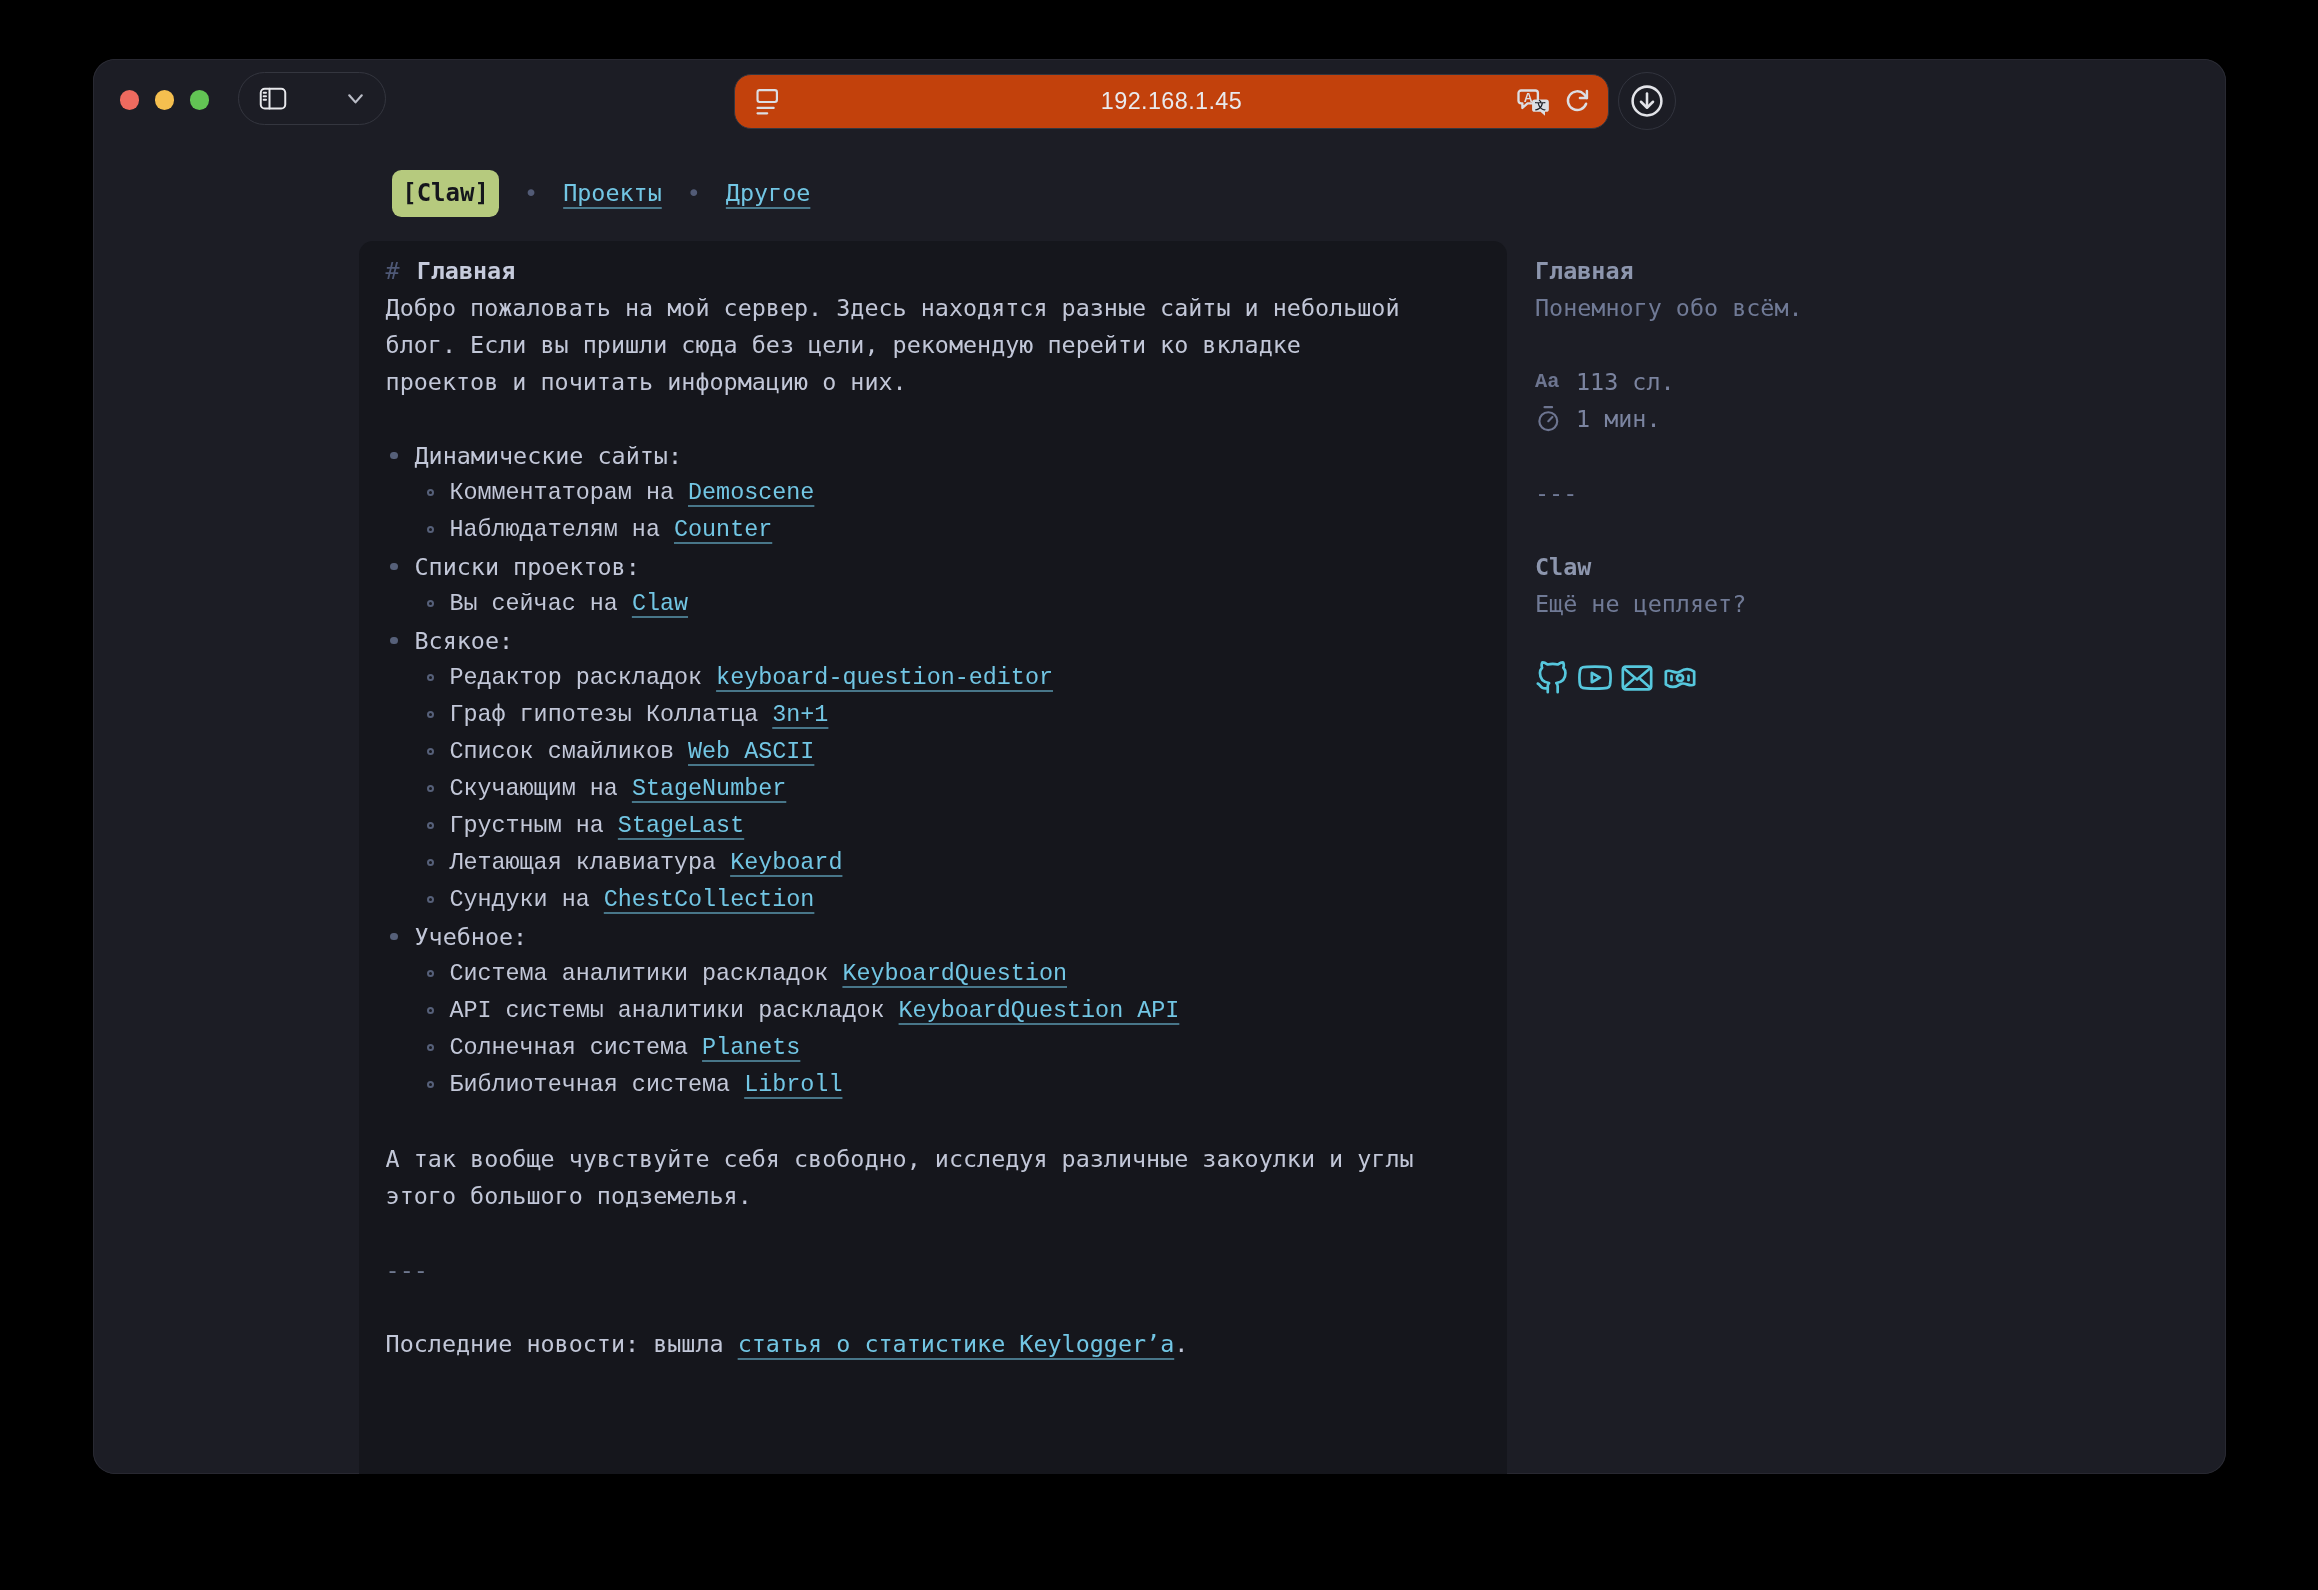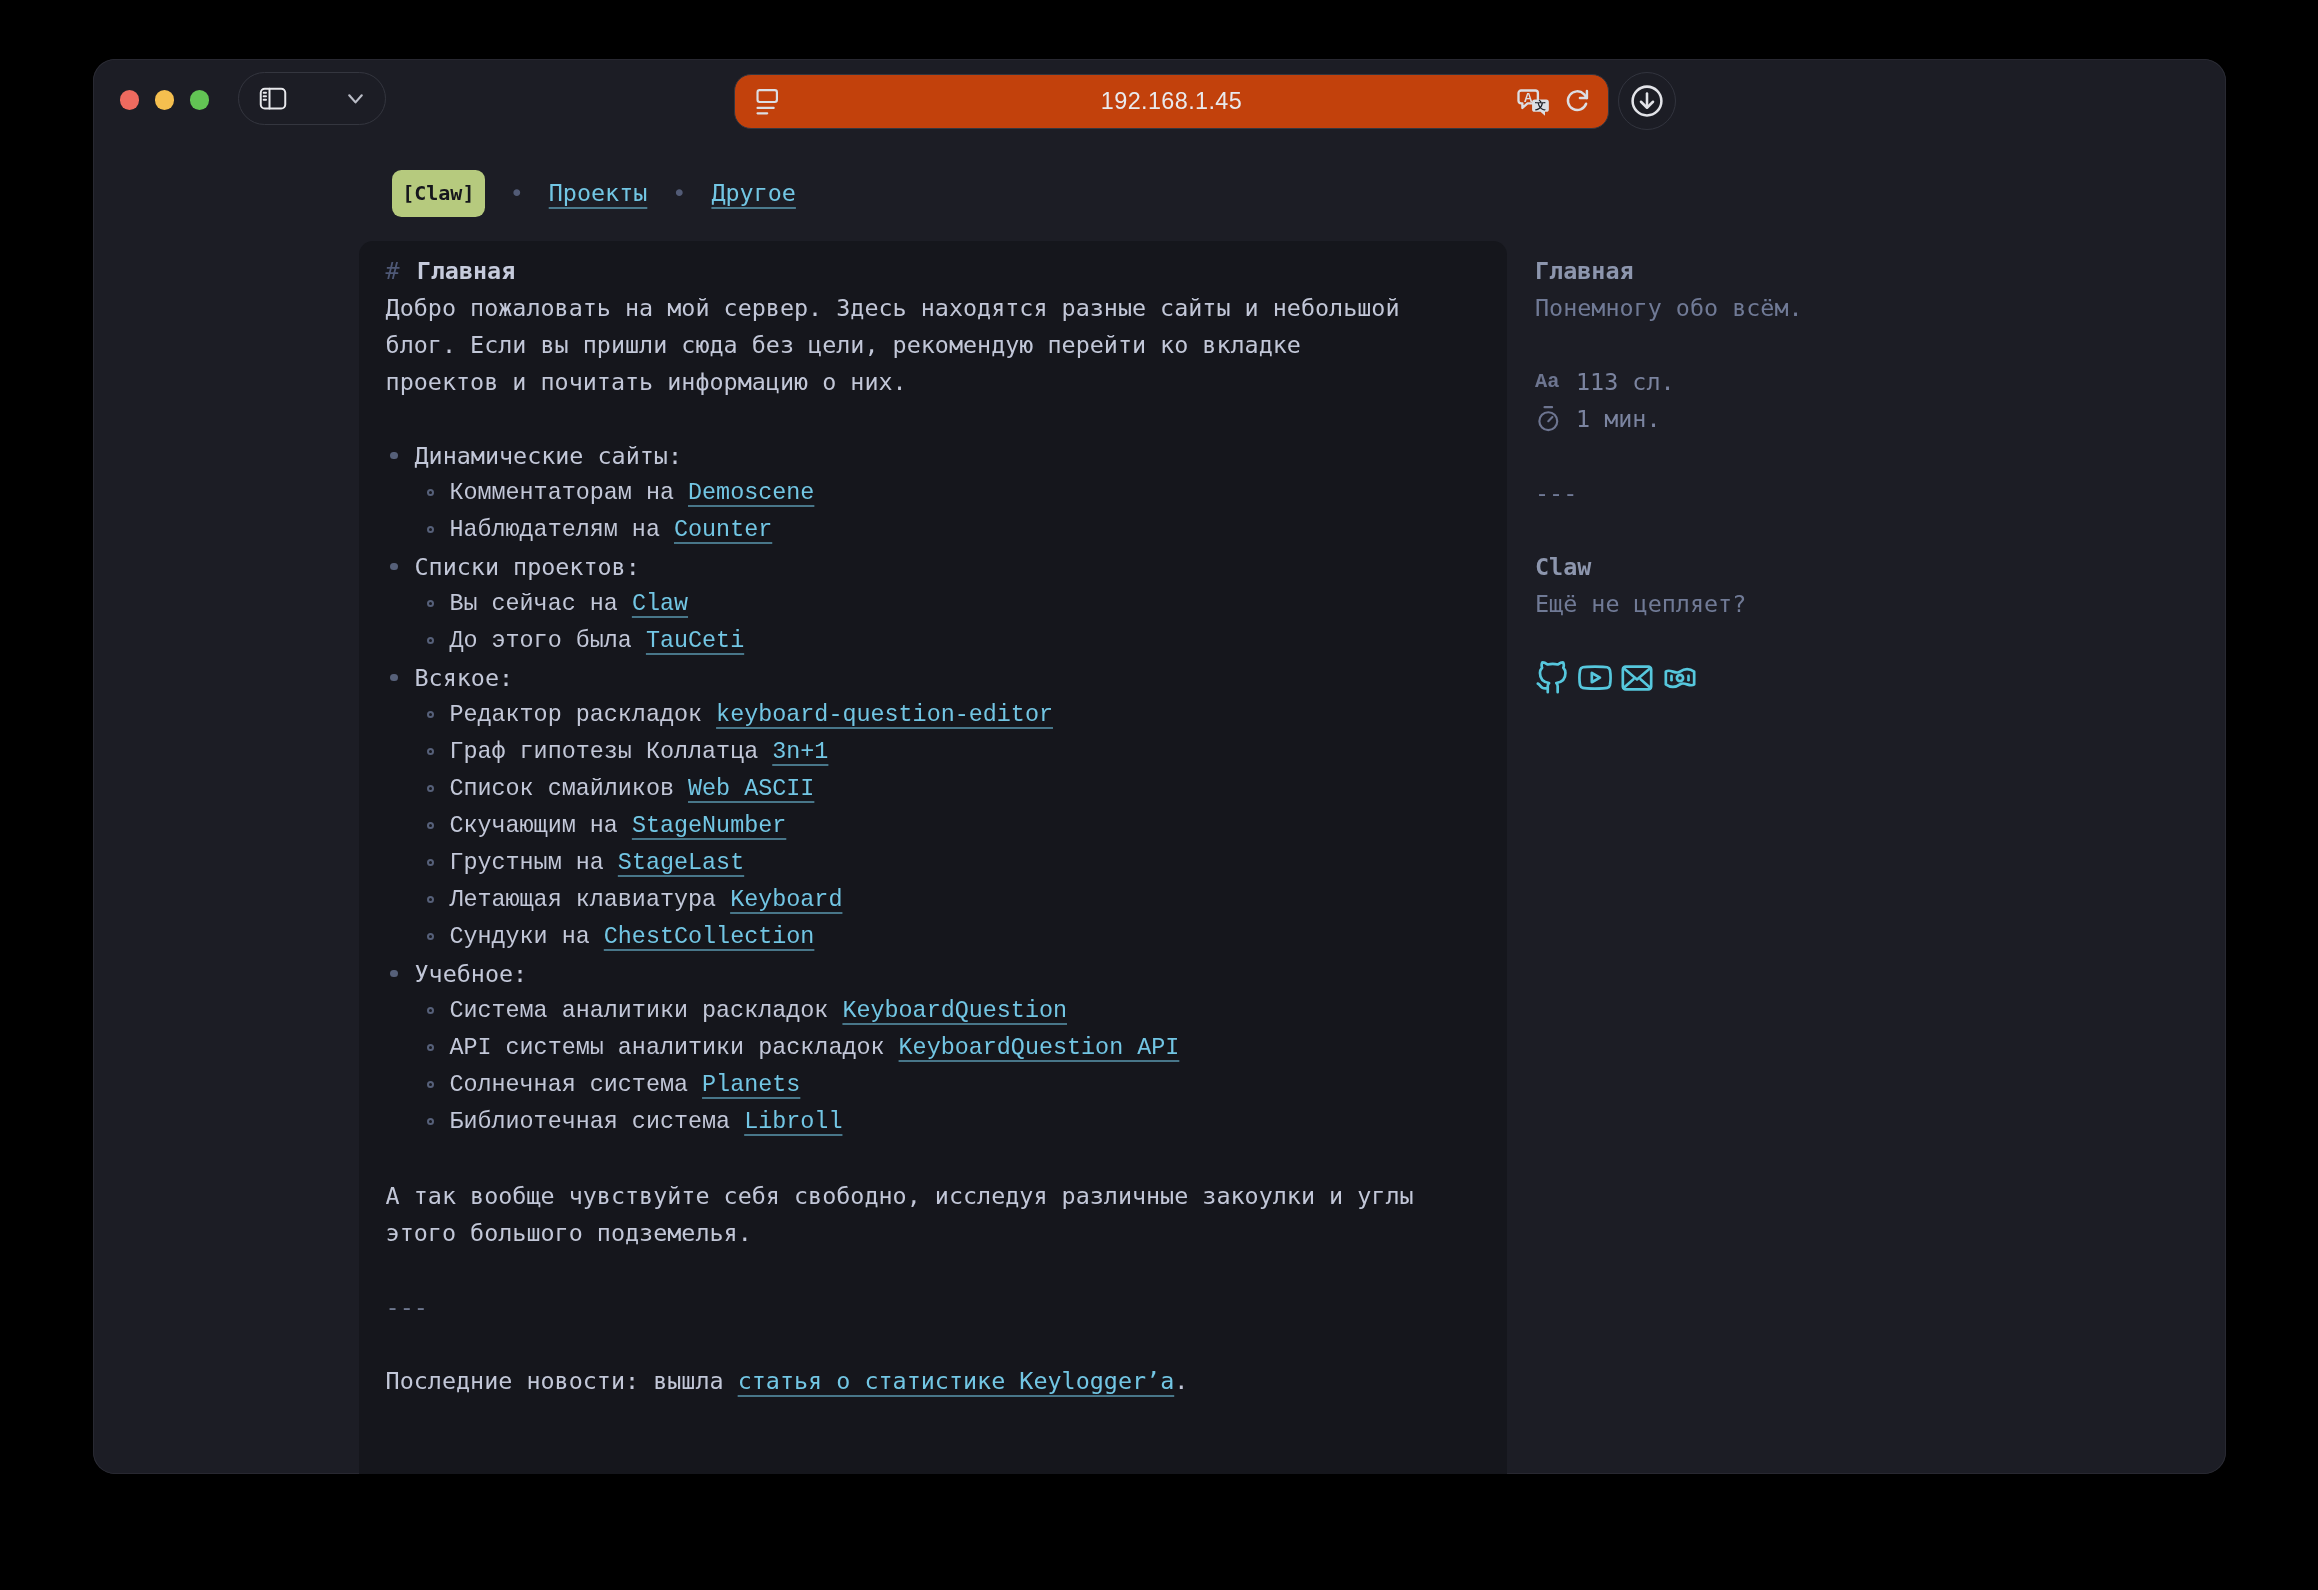--- a/index.html
+++ b/index.html
@@ -40,21 +40,21 @@
 
   .download-btn {
     position:absolute; left:1525px; top:12.5px; width:58px; height:58px;
     border:1.2px solid #32343e; border-radius:50%;
     display:flex; align-items:center; justify-content:center; color:#e2e3e8;
   }
 
   
   .site-header { position:absolute; left:299px; top:110px; height:48px; display:flex; align-items:center; gap:25px; }
   .badge {
-    background:#b6ca7e; color:#15161c; font-weight:bold; font-size:20px;
+    background:#b6ca7e; color:#15161c; font-weight:bold; font-size:24px;
     height:47px; display:flex; align-items:center; padding:0 10.2px; border-radius:9.4px;
   }
   .nav-sep { color:#525b76; font-size:23.4px; }
   .nav-link { color:#72c6e4; font-size:23.4px; text-decoration:underline; text-decoration-thickness:2px; text-underline-offset:6.2px; text-decoration-color:rgba(114,198,228,.55); cursor:pointer; }
 
   
   .panel {
     position:absolute; left:266px; top:182px; width:1148px; bottom:0;
     background:#15161c; border-radius:14px 14px 0 0;
     padding:11px 26.6px 0 26.6px; overflow:hidden;
@@ -171,21 +171,20 @@
     <div class="line">блог. Если вы пришли сюда без цели, рекомендую перейти ко вкладке</div>
     <div class="line">проектов и почитать информацию о них.</div>
     <div class="line"></div>
 
     <div class="line li1"><span class="b1"></span><span>Динамические сайты:</span></div>
     <div class="line li2"><span class="b2"></span><span>Комментаторам на </span><a class="lnk">Demoscene</a></div>
     <div class="line li2"><span class="b2"></span><span>Наблюдателям на </span><a class="lnk">Counter</a></div>
 
     <div class="line li1"><span class="b1"></span><span>Списки проектов:</span></div>
     <div class="line li2"><span class="b2"></span><span>Вы сейчас на </span><a class="lnk">Claw</a></div>
-    <div class="line li2"><span class="b2"></span><span>До этого была </span><a class="lnk">TauCeti</a></div>
 
     <div class="line li1"><span class="b1"></span><span>Всякое:</span></div>
     <div class="line li2"><span class="b2"></span><span>Редактор раскладок </span><a class="lnk">keyboard-question-editor</a></div>
     <div class="line li2"><span class="b2"></span><span>Граф гипотезы Коллатца </span><a class="lnk">3n+1</a></div>
     <div class="line li2"><span class="b2"></span><span>Список смайликов </span><a class="lnk">Web ASCII</a></div>
     <div class="line li2"><span class="b2"></span><span>Скучающим на </span><a class="lnk">StageNumber</a></div>
     <div class="line li2"><span class="b2"></span><span>Грустным на </span><a class="lnk">StageLast</a></div>
     <div class="line li2"><span class="b2"></span><span>Летающая клавиатура </span><a class="lnk">Keyboard</a></div>
     <div class="line li2"><span class="b2"></span><span>Сундуки на </span><a class="lnk">ChestCollection</a></div>
 

